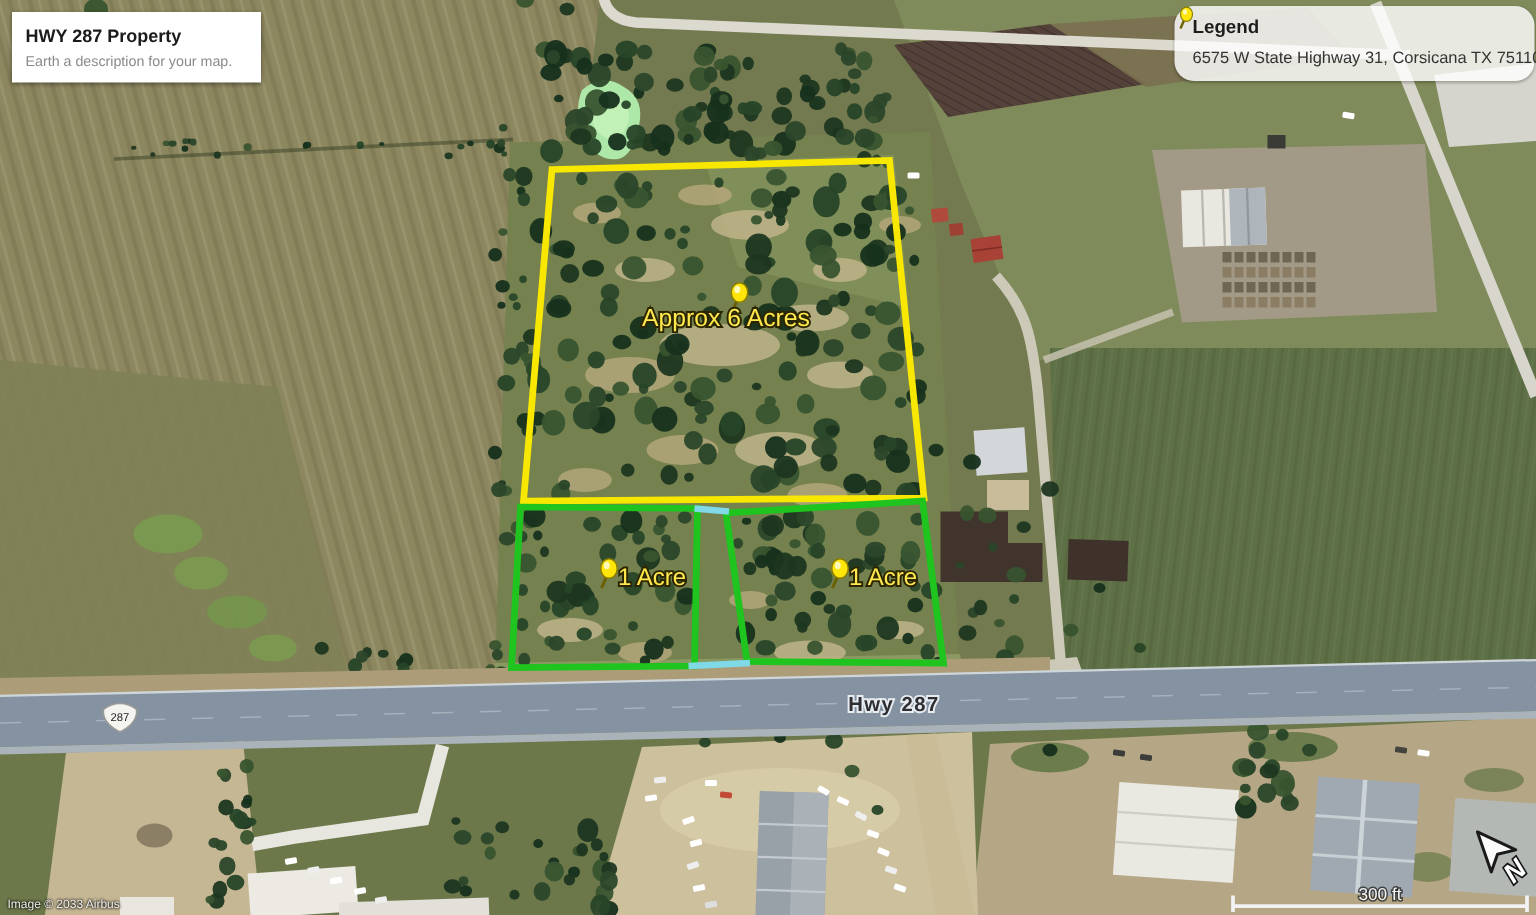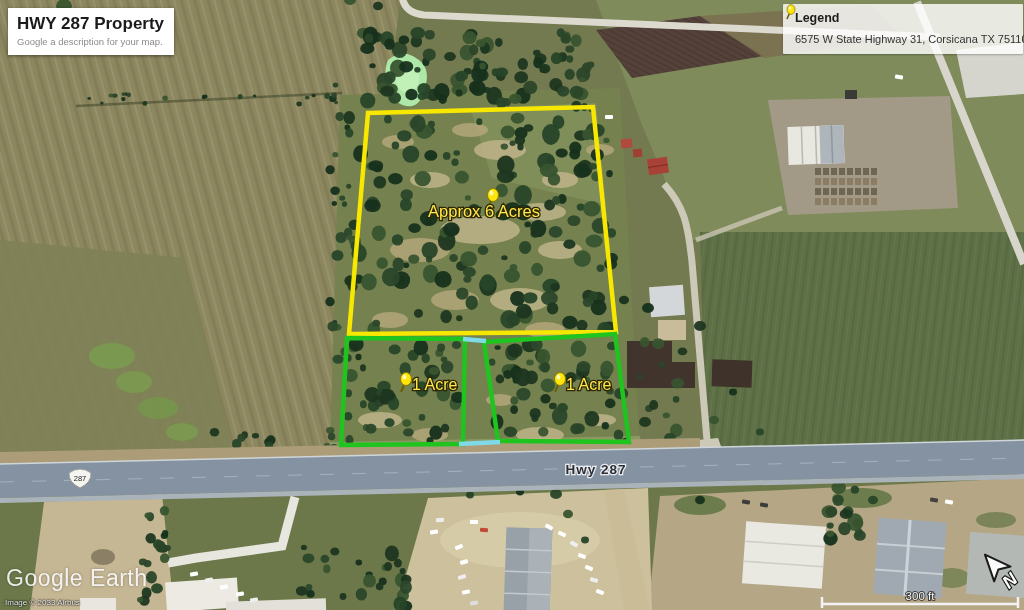--- a/index.html
+++ b/index.html
@@ -2,24 +2,24 @@
 <html><head>
 <meta charset="utf-8">
 <style>
   html,body{margin:0;padding:0;background:#222;}
   .stage{position:relative;width:1024px;height:610px;overflow:hidden;
          font-family:"Liberation Sans",sans-serif;background:#747a4f;}
   .stage svg{position:absolute;inset:0;display:block;}
   
   .title-card{position:absolute;left:8px;top:8px;width:148px;background:#fff;
               padding:7px 9px 8px 9px;box-shadow:0 1px 3px rgba(0,0,0,.45);}
-  .title-card h1{margin:0;font-size:17px;line-height:18px;color:#1b1b1b;font-weight:bold;}
+  .title-card h1{margin:0;font-size:12px;line-height:18px;color:#1b1b1b;font-weight:bold;}
   .title-card p{margin:3px 0 0 0;font-size:9.5px;color:#8a8a8a;}
   .legend-card{position:absolute;left:783px;top:4px;width:222px;
-               background:rgba(255,255,255,.82);border-radius:1px;
+               background:rgba(255,255,255,.82);border-radius:13px;
                padding:7px 6px 6px 12px;box-shadow:0 1px 2px rgba(0,0,0,.25);}
   .legend-card h2{margin:0 0 4px 0;font-size:12.5px;color:#1d1d1d;font-weight:bold;}
   .legend-row{display:flex;align-items:center;gap:7px;height:19px;}
   .legend-row .lbl{font-size:11px;color:#333;white-space:nowrap;}
   .legend-ic{width:14px;height:16px;flex:0 0 14px;}
   .ge-logo{position:absolute;left:6px;top:565px;font-size:23px;letter-spacing:.5px;
            color:rgba(255,255,255,.88);font-weight:500;
            text-shadow:0 0 3px rgba(0,0,0,.35);}
   .ge-copy{position:absolute;left:5px;top:598px;font-size:8px;color:rgba(255,255,255,.9);
            text-shadow:0 0 2px #000,0 0 2px #000;}
@@ -780,31 +780,30 @@
   </g>
 
   <g transform="translate(997,568) rotate(-42)">
     <polygon points="0,-18 11,8 0,2 -11,8" fill="#fafafa" stroke="#1a1a1a" stroke-width="2" stroke-linejoin="round"></polygon>
     <text x="1" y="24" text-anchor="middle" font-size="18" font-weight="bold" font-style="italic" class="map-label" fill="#fff" stroke="#111" stroke-width="2.2">N</text>
   </g>
 </svg>
 
 <div class="title-card">
   <h1>HWY 287 Property</h1>
-  <p>Google a description for your map.</p>
+  <p>Earth a description for your map.</p>
 </div>
 
 <div class="legend-card">
   <h2>Legend</h2>
   <div class="legend-row">
     <svg class="legend-ic" viewBox="0 0 14 16">
       <line x1="4" y1="15" x2="7" y2="8" stroke="#6b6000" stroke-width="1.6"></line>
       <ellipse cx="8" cy="5.5" rx="4" ry="4.8" fill="#ffe50a" stroke="#8a7d00" stroke-width=".8"></ellipse>
       <ellipse cx="7" cy="4" rx="1.4" ry="1.8" fill="#fff9b8"></ellipse>
     </svg>
     <span class="lbl">6575 W State Highway 31, Corsicana TX 75110</span>
   </div>
 </div>
 
-<div class="ge-logo">Google Earth</div>
 <div class="ge-copy">Image © 2033 Airbus</div>
 
 </div>
 
 </body></html>

